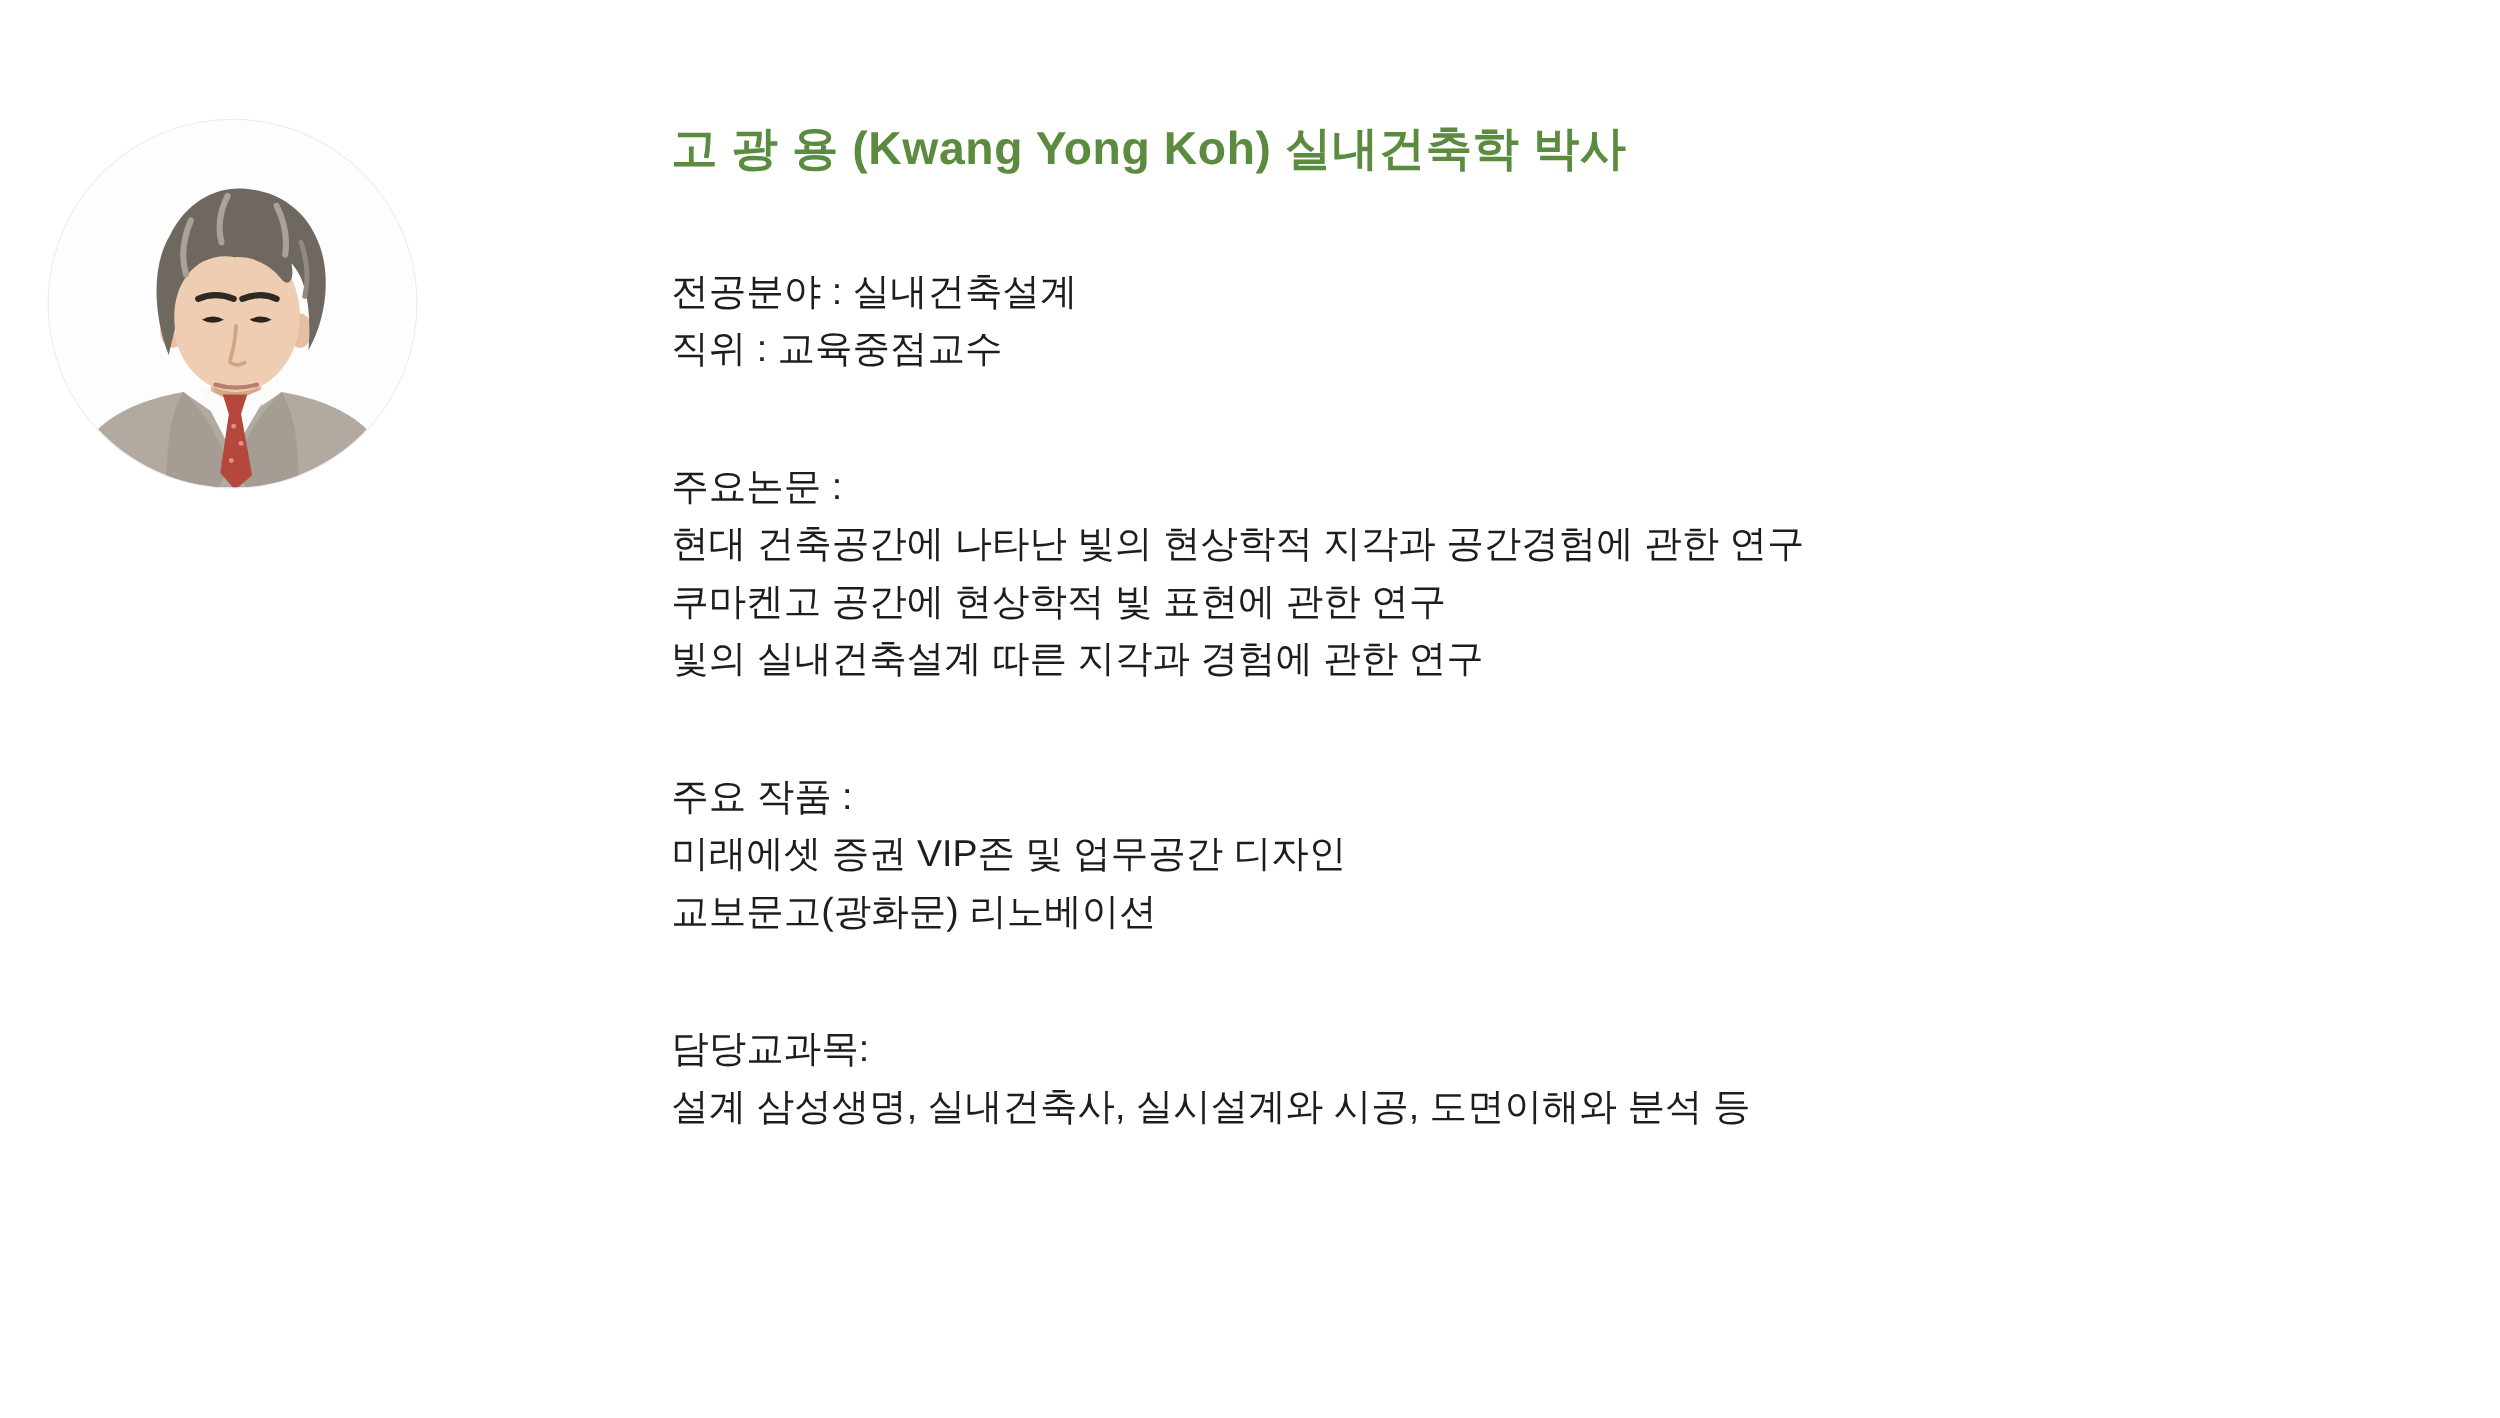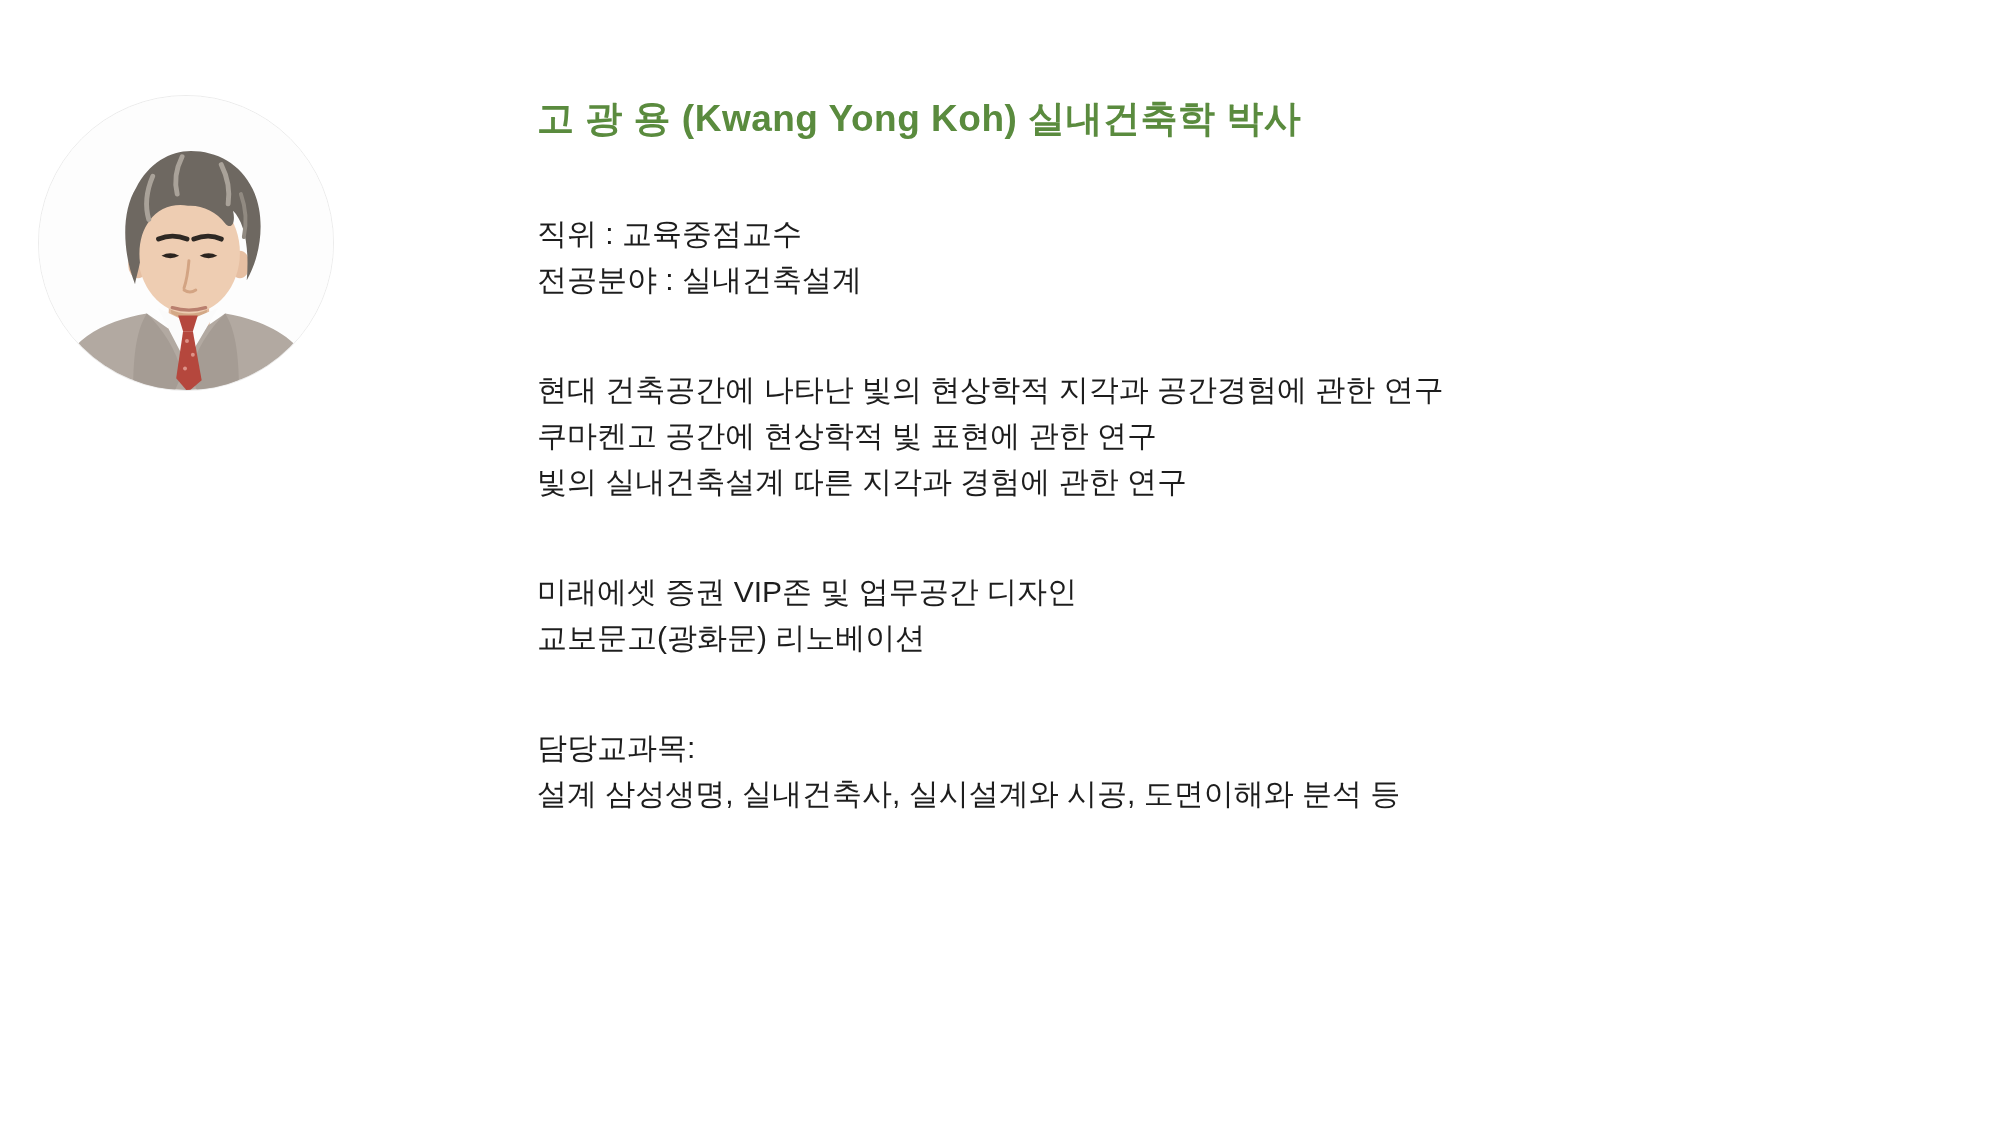--- a/index.html
+++ b/index.html
@@ -97,31 +97,33 @@
       <path d="M146,62 C140,74 138,88 141,100" stroke="#a9a299" stroke-width="5" fill="none" stroke-linecap="round"></path>
       <path d="M186,70 C192,82 195,96 193,110" stroke="#a9a299" stroke-width="5" fill="none" stroke-linecap="round"></path>
       <path d="M206,100 C211,114 212,130 209,144" stroke="#918a81" stroke-width="4" fill="none" stroke-linecap="round"></path>
     </svg>
   </div>
 
   <div class="content">
     <h1 class="profile-title">고 광 용 (Kwang Yong Koh) 실내건축학 박사</h1>
 
     <div class="para">
+      <div>전공분야 : 실내건축설계</div>
       <div>직위 : 교육중점교수</div>
-      <div>전공분야 : 실내건축설계</div>
     </div>
 
     <div class="para">
+      <div>주요논문 :</div>
       <div>현대 건축공간에 나타난 빛의 현상학적 지각과 공간경험에 관한 연구</div>
       <div>쿠마켄고 공간에 현상학적 빛 표현에 관한 연구</div>
       <div>빛의 실내건축설계 따른 지각과 경험에 관한 연구</div>
     </div>
 
     <div class="para">
+      <div>주요 작품 :</div>
       <div>미래에셋 증권 VIP존 및 업무공간 디자인</div>
       <div>교보문고(광화문) 리노베이션</div>
     </div>
 
     <div class="para">
       <div>담당교과목:</div>
       <div>설계 삼성생명, 실내건축사, 실시설계와 시공, 도면이해와 분석 등</div>
     </div>
   </div>
 

